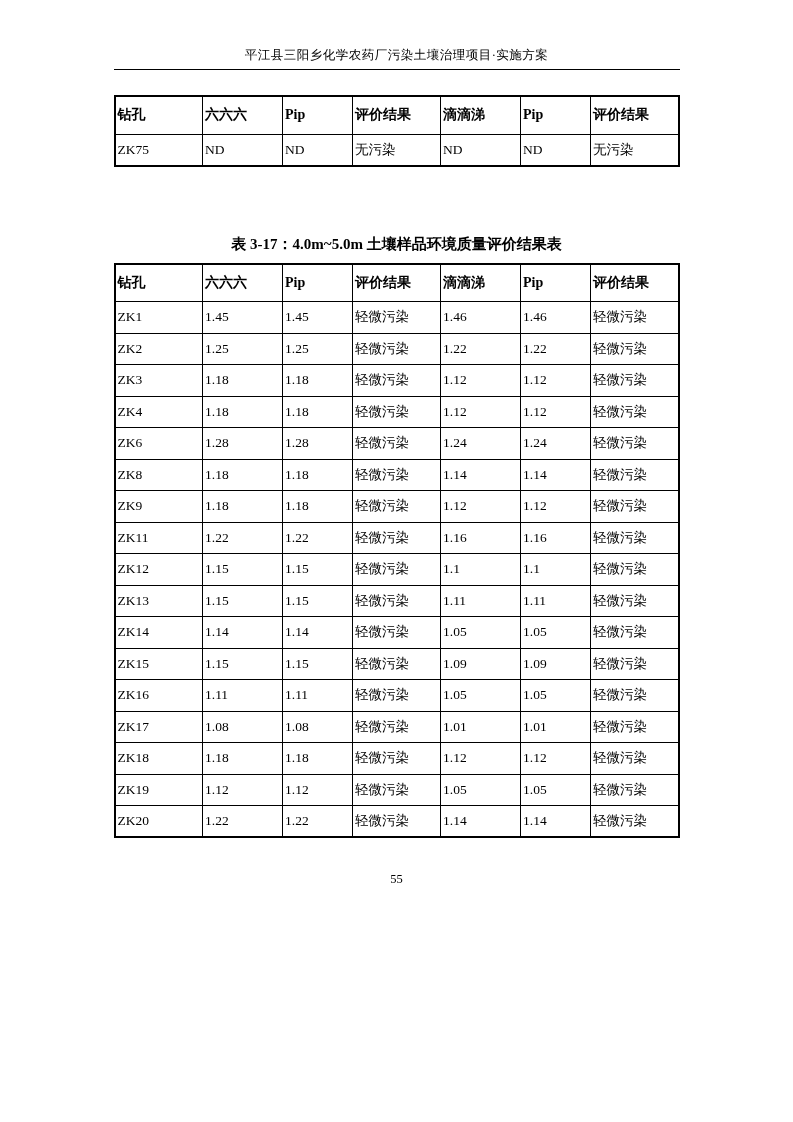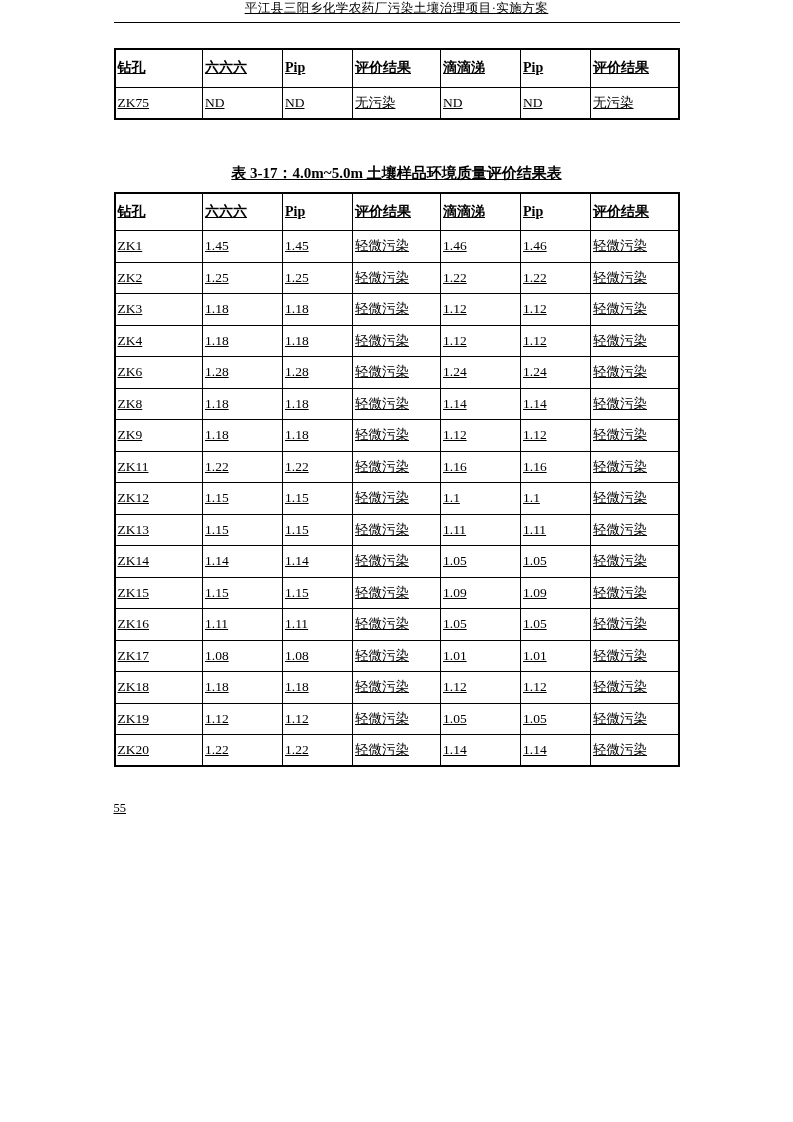--- a/index.html
+++ b/index.html
@@ -7,22 +7,22 @@
   body {
     background: #ffffff;
     color: #000000;
     font-family: "Liberation Serif", "DejaVu Serif", serif;
   }
   .page {
     width: 766px;
     height: 1122px;
     margin: 0 auto;
     background: #ffffff;
+    padding-top: 47px;
     position: relative;
-    text-decoration: underline;
   }
   .content {
     width: 566px;
     margin: 0 auto;
   }
   .doc-header {
     text-align: center;
     font-size: 12.5px;
     letter-spacing: 0.5px;
     padding-bottom: 5px;
@@ -54,25 +54,25 @@
   }
   .data-table td {
     font-size: 13.5px;
     font-weight: normal;
     height: 31.5px;
   }
   .table-caption {
     text-align: center;
     font-weight: bold;
     font-size: 15px;
-    margin-top: 44px;
+    margin-top: 68px;
     margin-bottom: 9px;
   }
   .page-number {
-    text-align: left;
+    text-align: center;
     font-size: 12.5px;
     margin-top: 34px;
   }
 </style>
 </head>
 <body>
 
 <div class="page">
   <div class="content">
 

